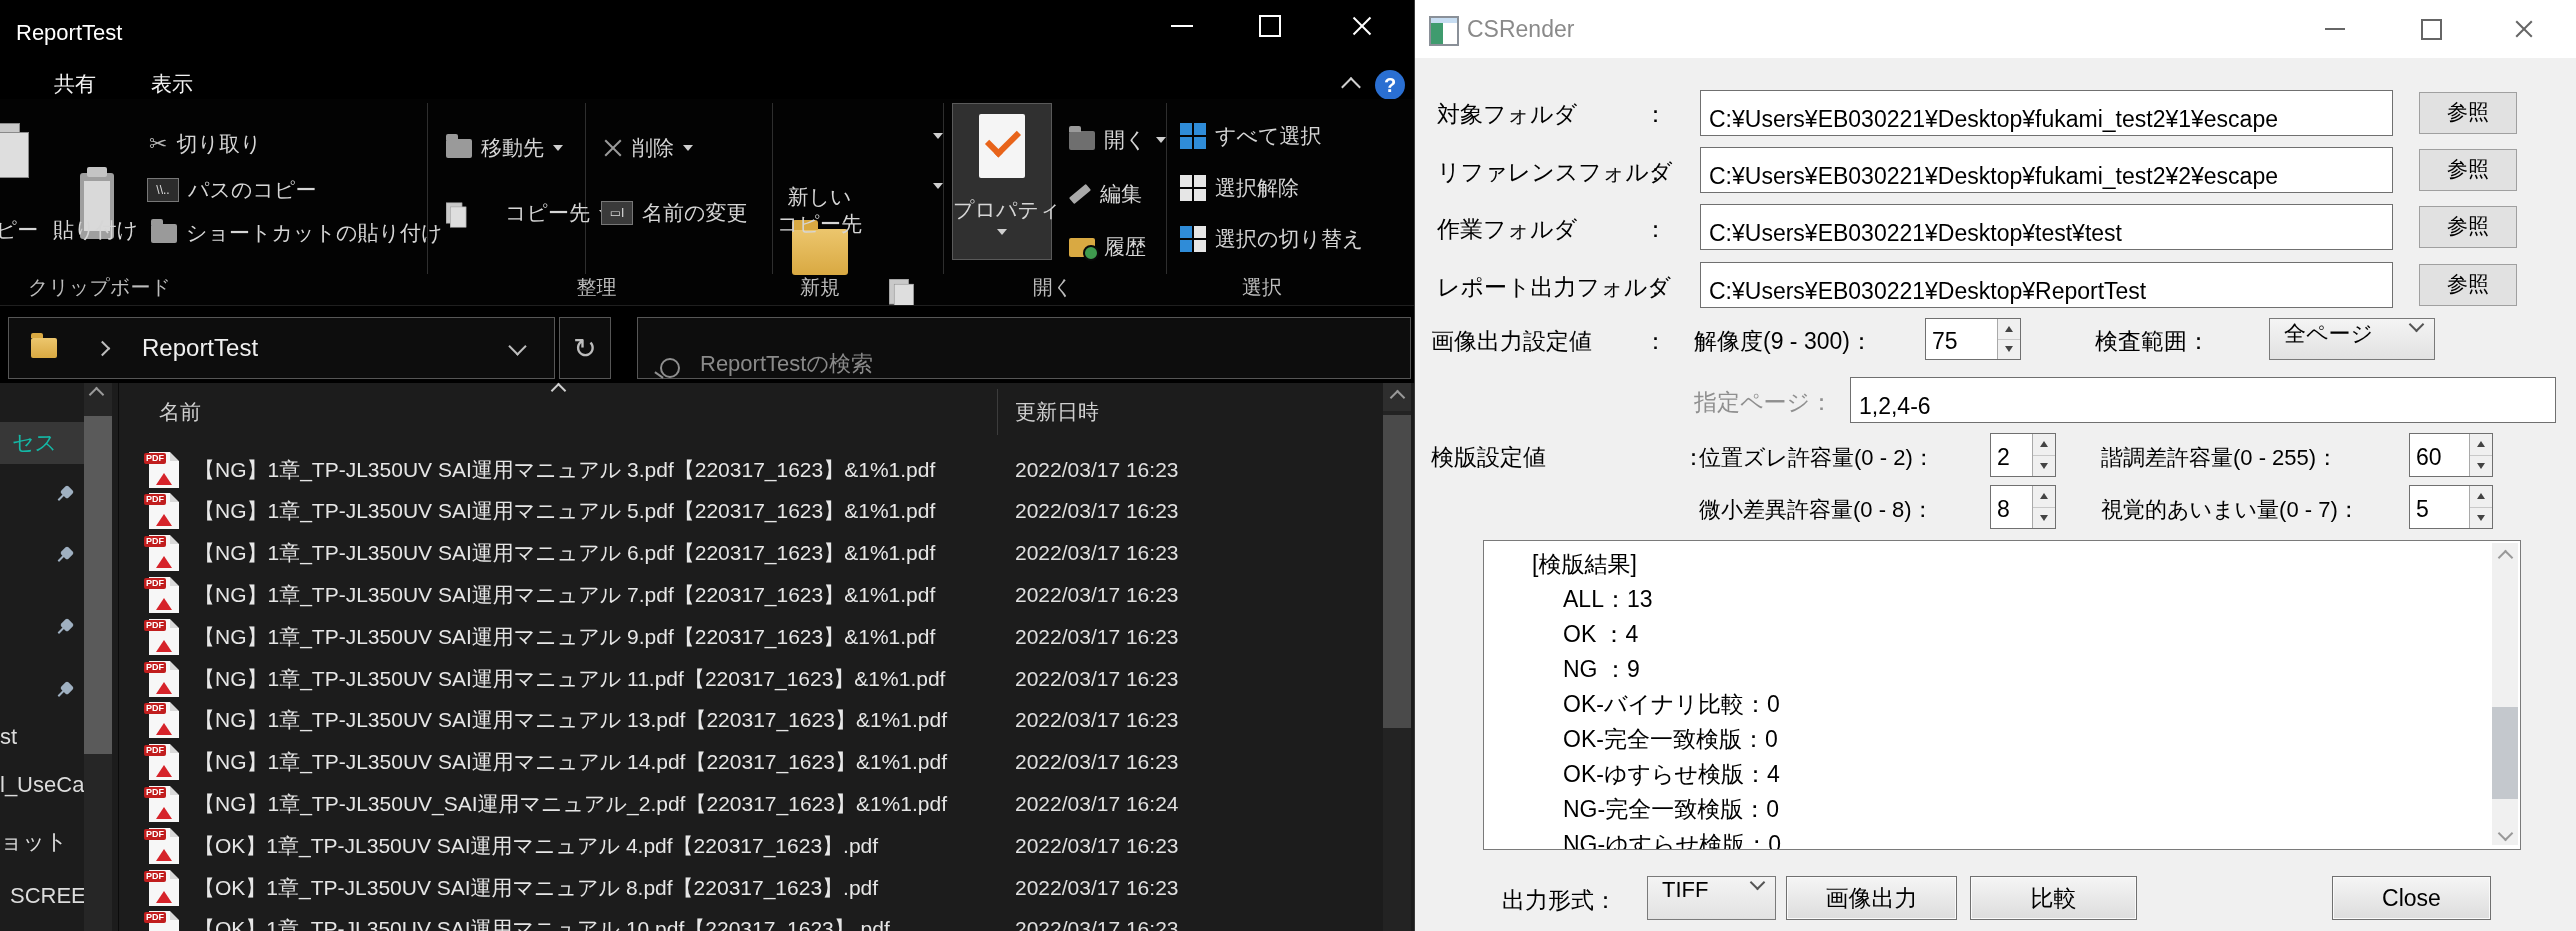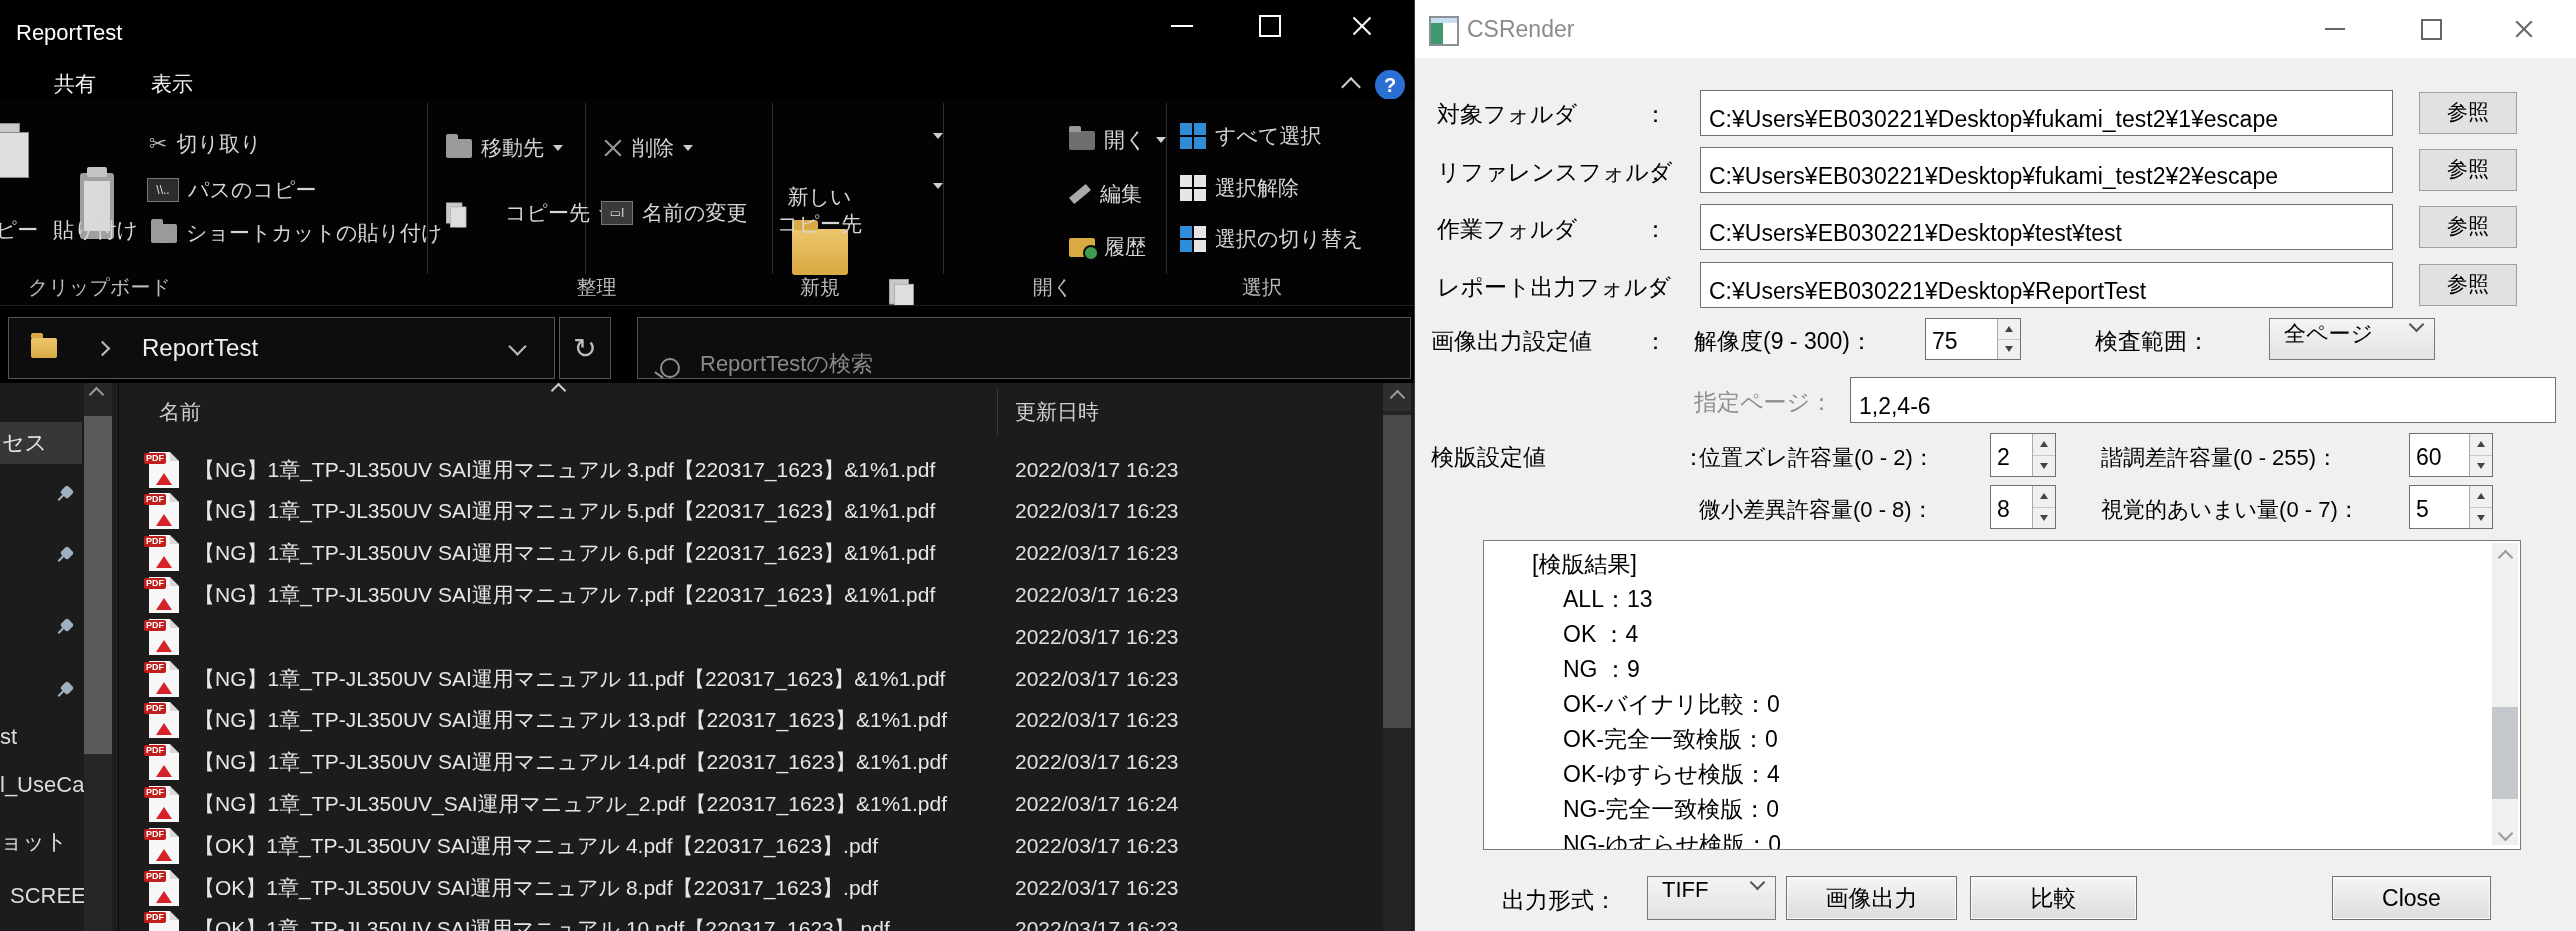--- a/index.html
+++ b/index.html
@@ -61,21 +61,21 @@
   .chev-d{width:11px;height:11px;border-right:2px solid #bdbdbd;border-bottom:2px solid #bdbdbd;transform:rotate(45deg)}
   .refbox{left:559px;top:11px;width:50px;height:60px;background:#0d0d0d;border:1px solid #565656;
           display:flex;align-items:center;justify-content:center;color:#bdbdbd;font-size:28px}
   .searchbox{left:637px;top:11px;width:772px;height:60px;background:#0d0d0d;border:1px solid #565656;display:flex;align-items:flex-end}
   .mag{width:16px;height:16px;border:2px solid #8f8f8f;border-radius:50%;position:relative;margin:0 18px 0 22px}
   .mag::after{content:"";position:absolute;left:-8px;top:14px;width:10px;height:2px;background:#8f8f8f;transform:rotate(35deg)}
   .searchinput{flex:1;background:transparent;border:none;outline:none;font-size:22px;color:#ddd;
                font-family:"Liberation Sans","DejaVu Sans",sans-serif}
   .searchinput::placeholder{color:#8a8a8a}
   #ex-content{left:0;top:383px;width:1414px;height:548px;background:#1c1c1c}
-  .sb-hl{left:0;top:39px;width:80px;height:42px;background:#373737;color:#e5e5e5;font-size:22px;line-height:42px;padding-left:2px}
+  .sb-hl{left:0;top:39px;width:80px;height:42px;background:#373737;color:#14b8a6;font-size:22px;line-height:42px;padding-left:12px}
   .pin{width:18px;height:18px;position:relative}
   .pin::before{content:"";position:absolute;left:6px;top:1px;width:10px;height:10px;background:#9fb0c1;border-radius:2px;transform:rotate(45deg)}
   .pin::after{content:"";position:absolute;left:1px;top:10px;width:9px;height:2px;background:#9fb0c1;transform:rotate(-45deg)}
   .sb-frag{left:0;font-size:22px;color:#dcdcdc;white-space:nowrap}
   .sb-scroll{left:84px;top:0;width:28px;height:548px;background:#262626}
   .sb-thumb{left:84px;top:33px;width:28px;height:338px;background:#5a5a5a}
   .paneline{left:118px;top:0;width:1px;height:548px;background:#0b0b0b}
   .hdr{font-size:21px;color:#cfcfcf;white-space:nowrap}
   .colsep{left:997px;top:6px;width:1px;height:46px;background:#3c3c3c}
   .frow{left:124px;width:1257px;height:42px;font-size:21px;color:#e6e6e6;white-space:nowrap}
@@ -209,20 +209,25 @@
 
     <div class="abs fold-y" style="left:792px;top:18px"></div>
     <div class="abs bigbtn-label" style="left:770px;top:84px;width:99px">新しい</div>
     <div class="abs bigbtn-label" style="left:770px;top:111px;width:99px">コピー先</div>
     <div class="abs pages-ic" style="left:889px;top:22px;transform:scale(.55);transform-origin:left top"></div>
     <div class="abs dd" style="left:933px;top:34px"></div>
     <div class="abs pages-ic" style="left:892px;top:74px;transform:scale(.5);transform-origin:left top"></div>
     <div class="abs dd" style="left:933px;top:84px"></div>
     <div class="abs glabel" style="left:778px;top:175px;width:84px">新規</div>
 
+    <div class="abs propbtn">
+      <span class="chkdoc"></span>
+      <div class="abs bigbtn-label" style="left:0;top:92px;width:98px">プロパティ</div>
+      <div class="abs dd" style="left:44px;top:125px"></div>
+    </div>
     <div class="abs rrow" style="left:1069px;top:26px">
       <span class="fold-g" style="background:#6f6f6f"></span>
       <span>開く</span>
       <span class="dd"></span>
     </div>
     <div class="abs rrow" style="left:1069px;top:80px">
       <span class="pencil"></span>
       <span>編集</span>
     </div>
     <div class="abs rrow" style="left:1069px;top:133px">
@@ -337,20 +342,21 @@
         </span>
       <span class="nm">【NG】1章_TP-JL350UV SAI運用マニュアル 7.pdf【220317_1623】&amp;1%1.pdf</span>
       <span class="dt">2022/03/17 16:23</span>
     </div>
     <div class="abs frow" style="top:233px">
       <span class="pdf">
           <span class="fold"></span>
           <span class="badge">PDF</span>
           <span class="tri"></span>
         </span>
+      <span class="nm">【NG】1章_TP-JL350UV SAI運用マニュアル 9.pdf【220317_1623】&amp;1%1.pdf</span>
       <span class="dt">2022/03/17 16:23</span>
     </div>
     <div class="abs frow" style="top:275px">
       <span class="pdf">
           <span class="fold"></span>
           <span class="badge">PDF</span>
           <span class="tri"></span>
         </span>
       <span class="nm">【NG】1章_TP-JL350UV SAI運用マニュアル 11.pdf【220317_1623】&amp;1%1.pdf</span>
       <span class="dt">2022/03/17 16:23</span>

